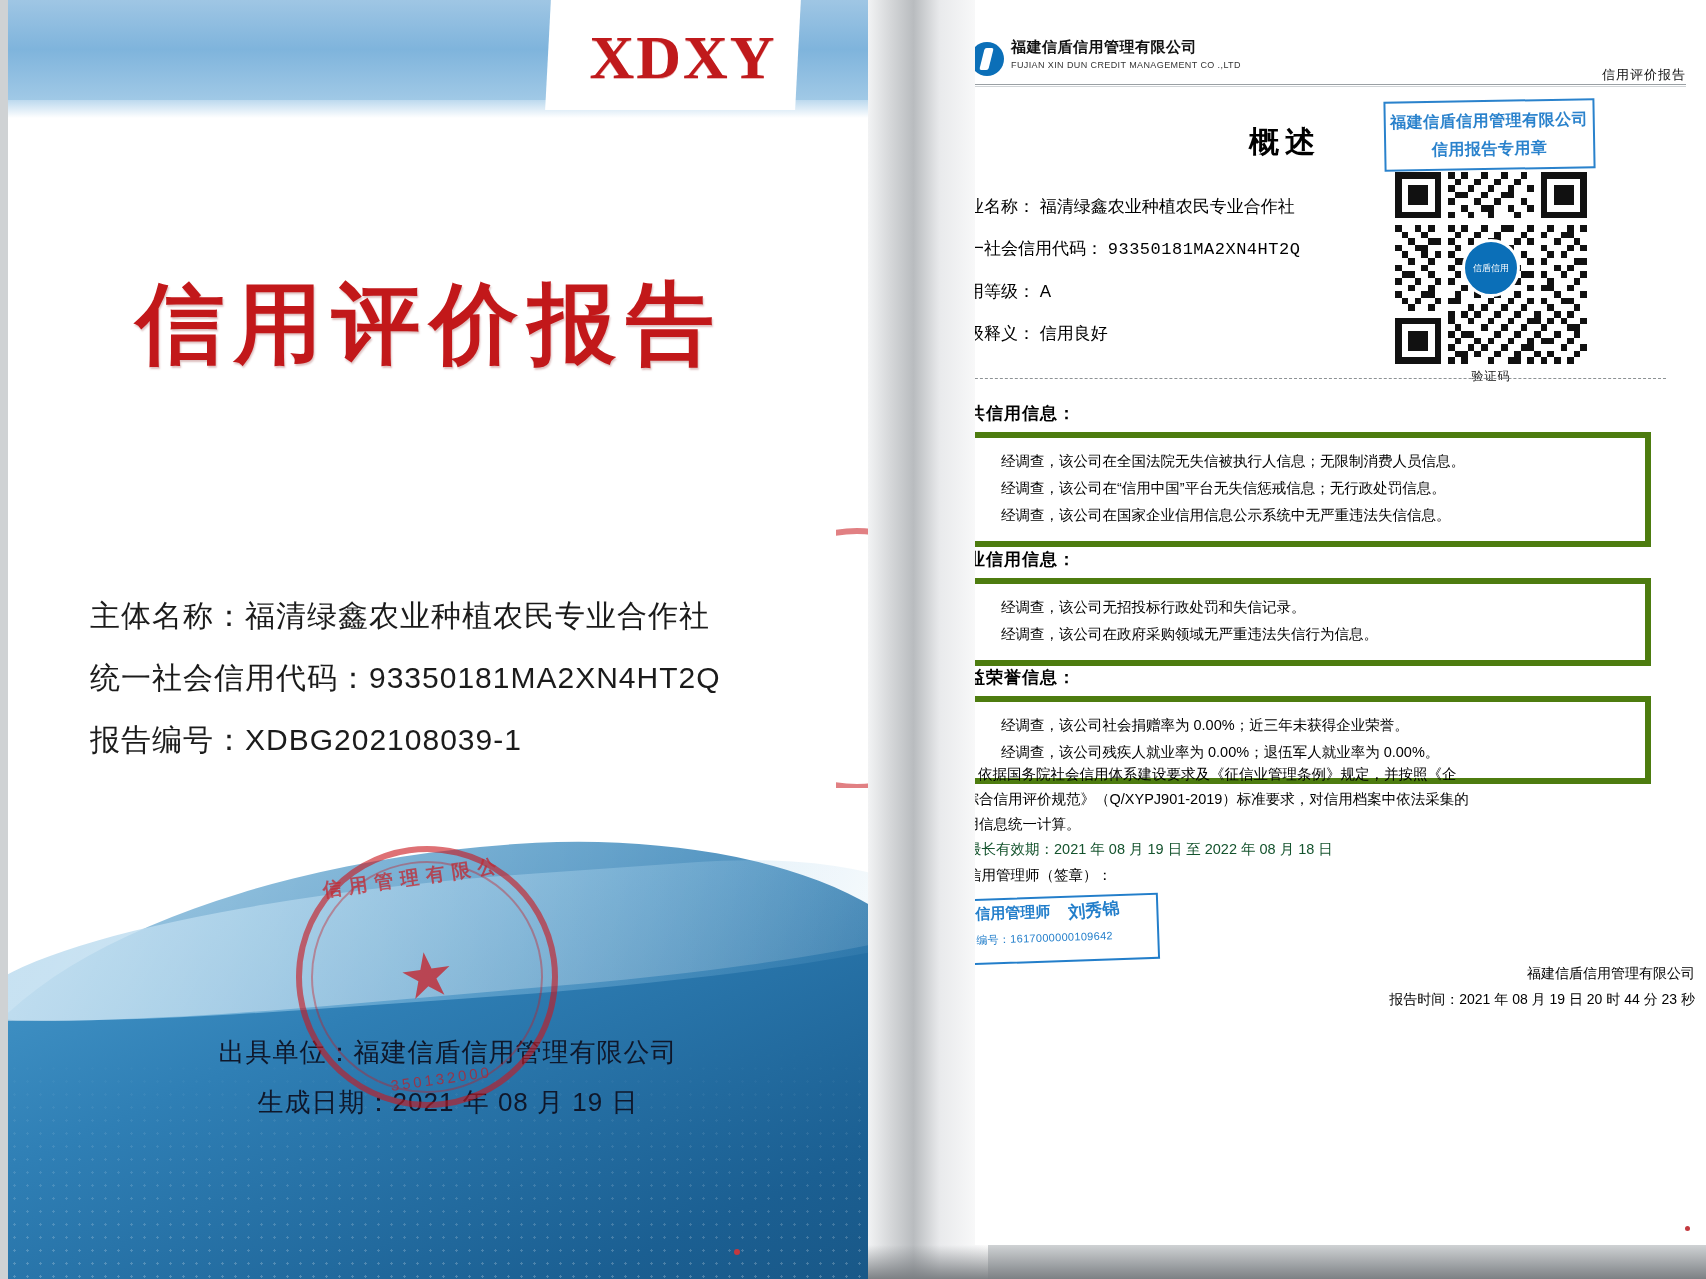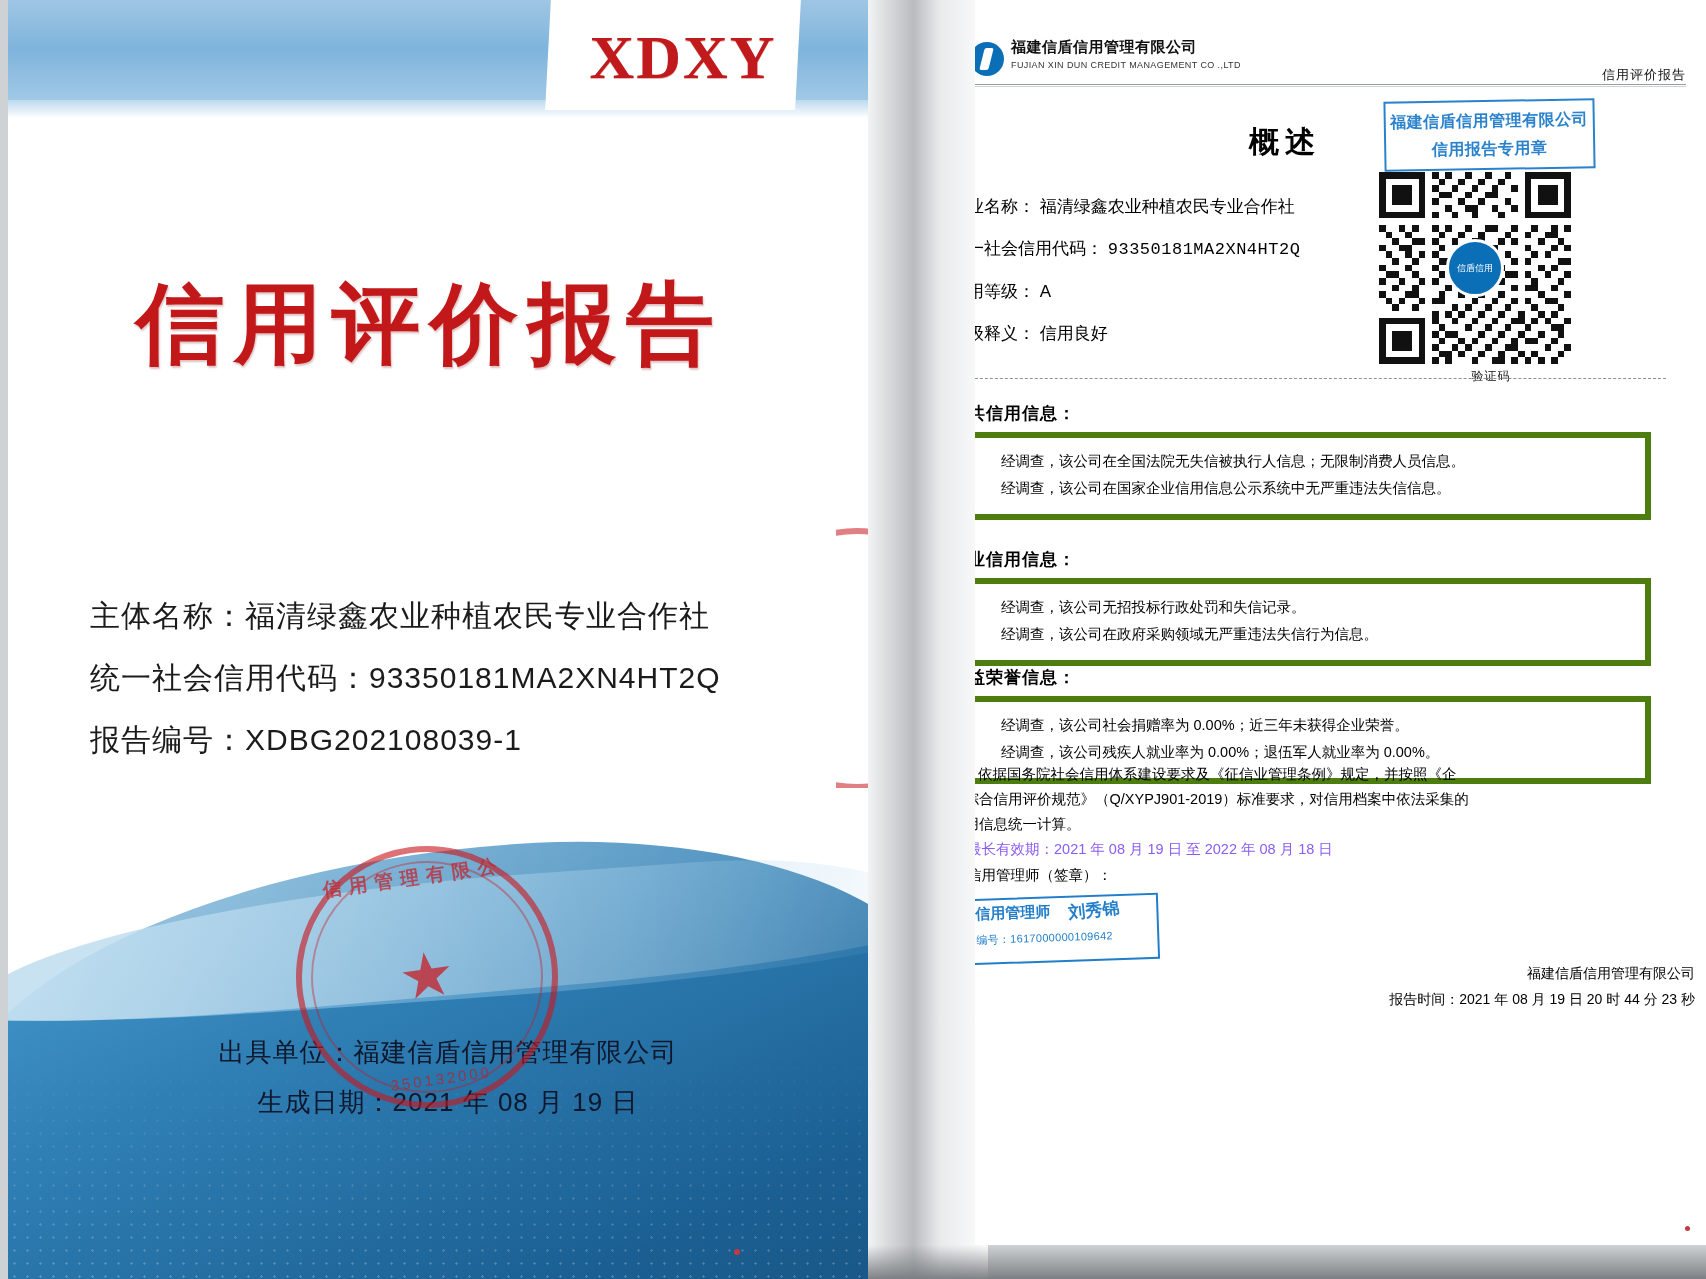--- a/index.html
+++ b/index.html
@@ -186,37 +186,37 @@
     position:absolute;left:-8px;width:684px;border:6px solid #4d7c0f;background:#fff;
     box-sizing:border-box;padding:10px 12px 12px 28px;
   }
   .sec-box .bline{font-size:14.5px;line-height:27px;white-space:nowrap;color:#000;}
 
   .legal{
     position:absolute;left:-25px;top:762px;width:700px;font-size:14.5px;line-height:25px;color:#000;
   }
   .legal .indent{text-indent:28px;}
   .valid{
-    position:absolute;left:-8px;top:840px;font-size:14.5px;color:#8b5cf6;white-space:nowrap;
+    position:absolute;left:-8px;top:840px;font-size:14.5px;color:#14532d;white-space:nowrap;
   }
   .signer{
     position:absolute;left:-8px;top:866px;font-size:14.5px;color:#000;white-space:nowrap;
   }
 
   
   .blue-stamp{
     position:absolute;left:409px;top:100px;width:207px;height:66px;
     border:2px solid #1878c8;color:#1878c8;
     display:flex;flex-direction:column;align-items:center;justify-content:center;
     transform:rotate(-1deg);opacity:.92;
   }
   .blue-stamp div{font-size:16px;line-height:28px;font-weight:bold;letter-spacing:.5px;}
 
   
-  .qr-wrap{position:absolute;left:404px;top:172px;width:192px;height:192px;background:#14b8a6;}
+  .qr-wrap{position:absolute;left:420px;top:172px;width:192px;height:192px;background:#14b8a6;}
   .qr-label{
     position:absolute;left:420px;top:368px;width:192px;text-align:center;
     font-size:12px;color:#111;letter-spacing:1px;
   }
   .qr-center{
     position:absolute;left:50%;top:50%;transform:translate(-50%,-50%);
     width:52px;height:52px;border-radius:50%;background:#0b6fb8;
     color:#fff;font-size:9px;display:flex;align-items:center;justify-content:center;
     text-align:center;line-height:11px;border:3px solid #fff;
   }
@@ -539,20 +539,21 @@
         <span class="ilabel">等级释义：</span>
         <span class="ival">信用良好</span>
       </div>
     </div>
 
     <div class="dash-rule"></div>
 
     <div class="sec-label" style="top:402px">公共信用信息：</div>
     <div class="sec-box" style="top:432px">
       <div class="bline">经调查，该公司在全国法院无失信被执行人信息；无限制消费人员信息。</div>
+      <div class="bline">经调查，该公司在“信用中国”平台无失信惩戒信息；无行政处罚信息。</div>
       <div class="bline">经调查，该公司在国家企业信用信息公示系统中无严重违法失信信息。</div>
     </div>
 
     <div class="sec-label" style="top:548px">商业信用信息：</div>
     <div class="sec-box" style="top:578px">
       <div class="bline">经调查，该公司无招投标行政处罚和失信记录。</div>
       <div class="bline">经调查，该公司在政府采购领域无严重违法失信行为信息。</div>
     </div>
 
     <div class="sec-label" style="top:666px">公益荣誉信息：</div>

